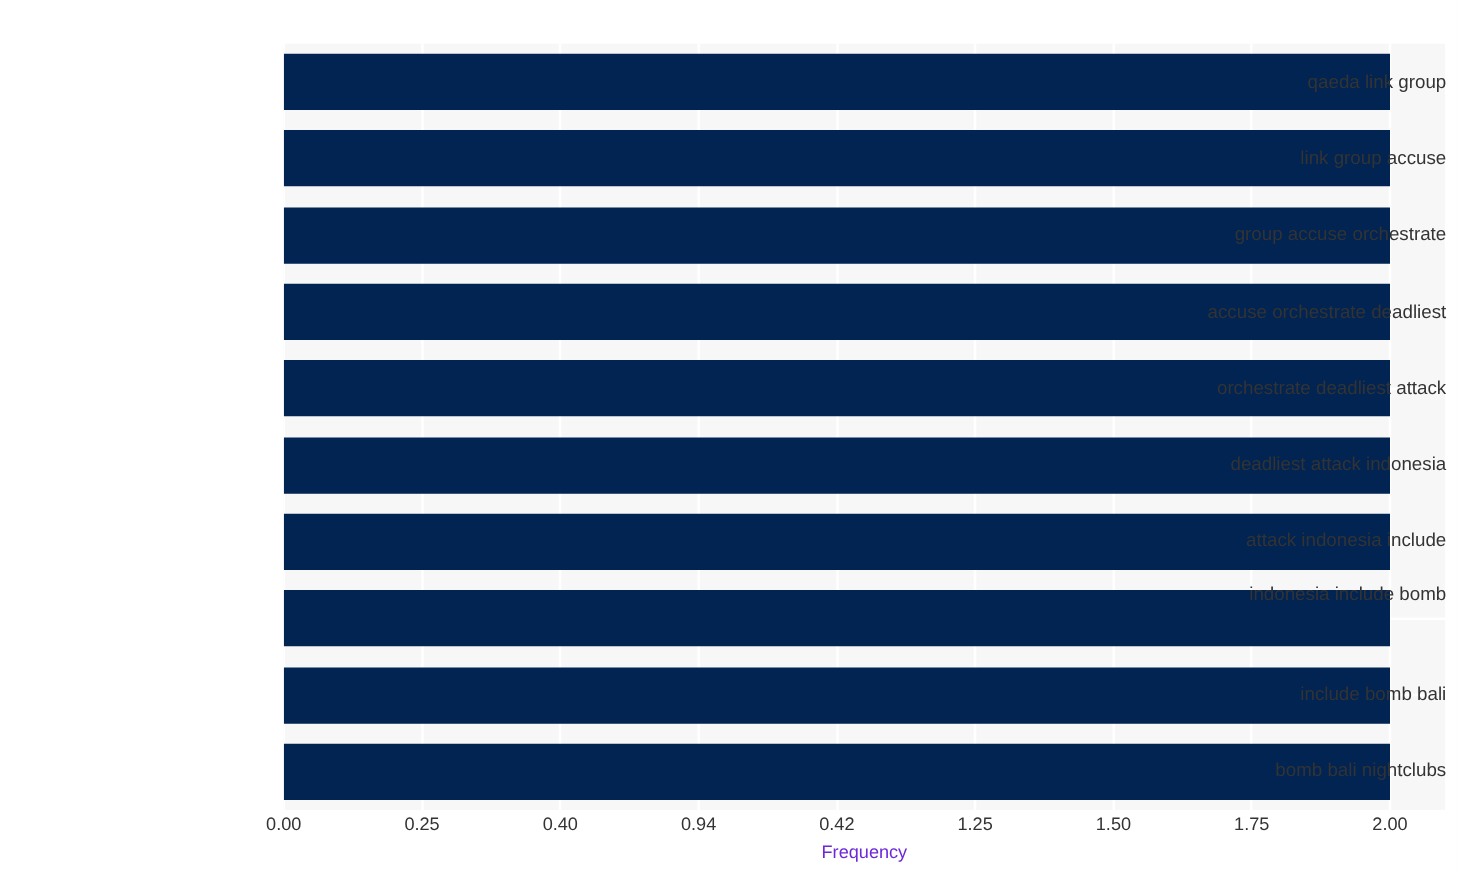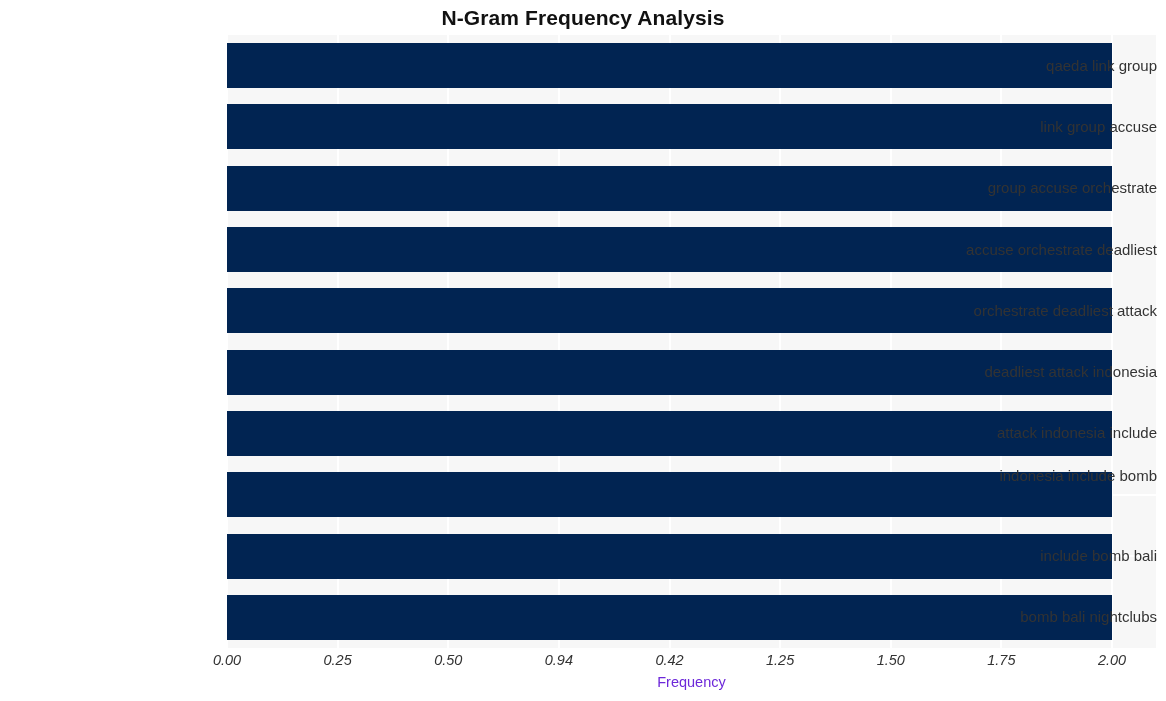--- a/index.html
+++ b/index.html
@@ -83,40 +83,38 @@
   
   .xtick {
     position: absolute;
     top: 653px;
     width: 90px;
     margin-left: -45px;
     text-align: center;
     font-size: 14.5px;
     color: #333333;
     line-height: 1;
-    font-style: italic;
   }
 
   #xlabel {
     position: absolute;
     top: 675px;
     left: 227px;
     width: 929px;
     text-align: center;
     font-size: 14.5px;
     color: #6d28d9;
     line-height: 1;
   }
 </style>
 </head>
 <body>
 
 <div id="figure">
 
-  <div id="chart-title">N-Gram Frequency Analysis</div>
 
   <div id="plot-area">
     <div id="vgrid-layer">
         <div class="vgrid" style="left: -1px;"></div>
         <div class="vgrid" style="left: 109.625px;"></div>
         <div class="vgrid" style="left: 220.25px;"></div>
         <div class="vgrid" style="left: 330.875px;"></div>
         <div class="vgrid" style="left: 441.5px;"></div>
         <div class="vgrid" style="left: 552.125px;"></div>
         <div class="vgrid" style="left: 662.75px;"></div>
@@ -157,21 +155,21 @@
       <div class="ytick" style="top: 302.85px;">orchestrate deadliest attack</div>
       <div class="ytick" style="top: 364.15px;">deadliest attack indonesia</div>
       <div class="ytick" style="top: 425.45px;">attack indonesia include</div>
       <div class="ytick" style="top: 468px; text-align: right;">indonesia include bomb</div>
       <div class="ytick" style="top: 548.05px;">include bomb bali</div>
       <div class="ytick" style="top: 609.35px;">bomb bali nightclubs</div>
     </div>
   <div id="xtick-layer">
       <div class="xtick" style="left: 227px;">0.00</div>
       <div class="xtick" style="left: 337.625px;">0.25</div>
-      <div class="xtick" style="left: 448.25px;">0.50</div>
+      <div class="xtick" style="left: 448.25px;">0.40</div>
       <div class="xtick" style="left: 558.875px;">0.94</div>
       <div class="xtick" style="left: 669.5px;">0.42</div>
       <div class="xtick" style="left: 780.125px;">1.25</div>
       <div class="xtick" style="left: 890.75px;">1.50</div>
       <div class="xtick" style="left: 1001.38px;">1.75</div>
       <div class="xtick" style="left: 1112px;">2.00</div>
     </div>
 
   <div id="xlabel">Frequency</div>
 

